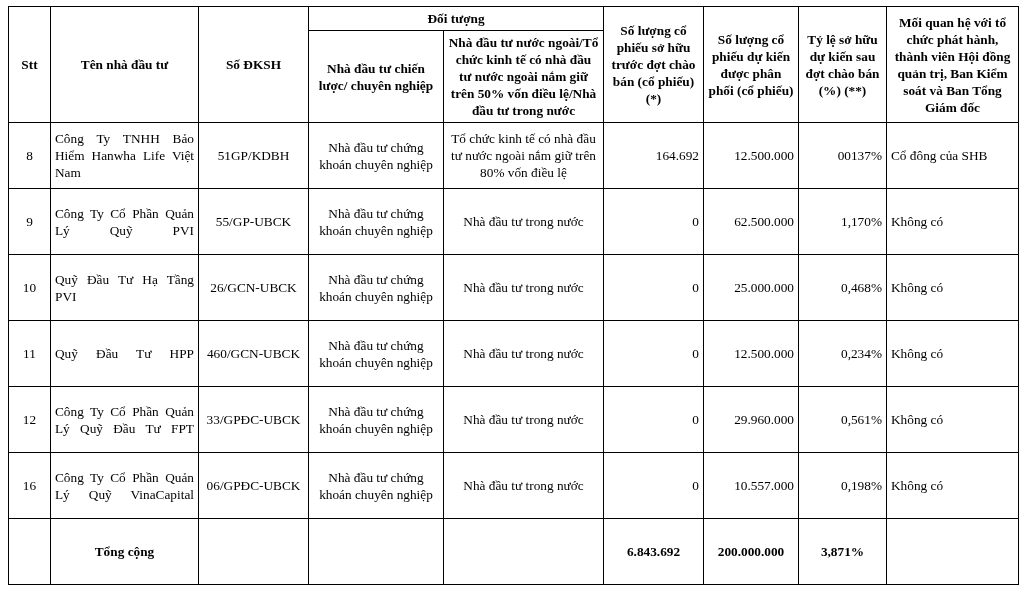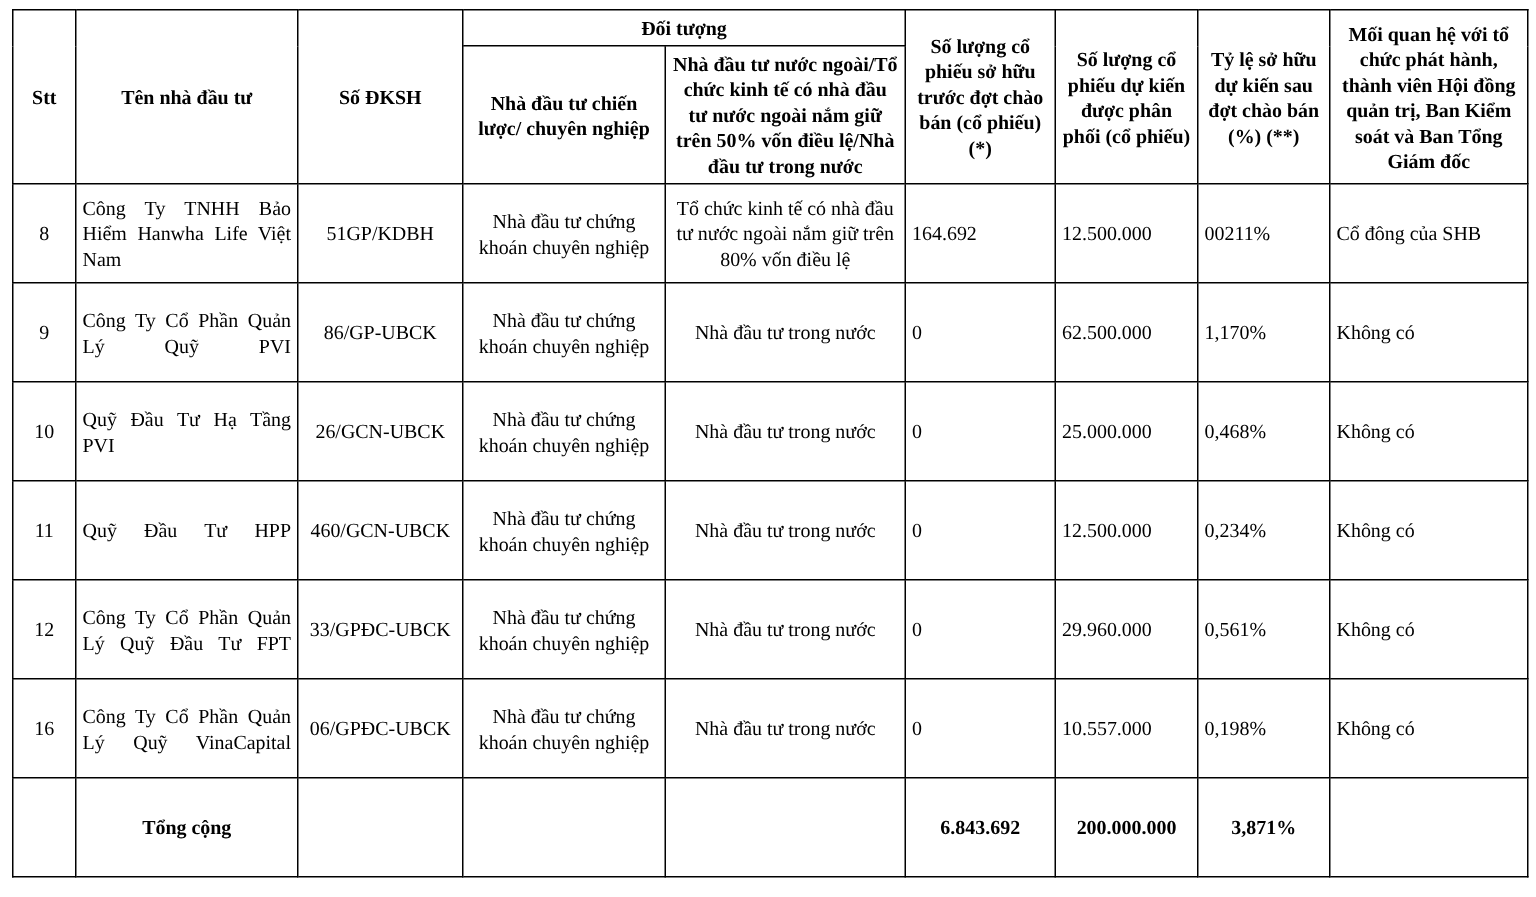--- a/index.html
+++ b/index.html
@@ -53,21 +53,21 @@
   col.c-before { width: 100px; }
   col.c-dist   { width: 95px; }
   col.c-ratio  { width: 88px; }
   col.c-rel    { width: 132px; }
 
   td.stt       { text-align: center; }
   td.name      { text-align: justify; text-align-last: justify; padding-left: 8px; padding-right: 8px; }
   td.dksh      { text-align: center; }
   td.strat     { text-align: center; }
   td.foreign   { text-align: center; }
-  td.num       { text-align: left; }
+  td.num       { text-align: right; }
   td.rel       { text-align: left; }
 
   tbody tr { height: 66px; }
   tr.total td {
     font-weight: bold;
     text-align: center;
     height: 34px;
   }
   tr.total td.total-label {
   }
@@ -107,27 +107,27 @@
     </thead>
     <tbody>
       <tr>
         <td class="stt">8</td>
         <td class="name">Công Ty TNHH Bảo Hiểm Hanwha Life Việt Nam</td>
         <td class="dksh">51GP/KDBH</td>
         <td class="strat">Nhà đầu tư chứng khoán chuyên nghiệp</td>
         <td class="foreign">Tổ chức kinh tế có nhà đầu tư nước ngoài nắm giữ trên 80% vốn điều lệ</td>
         <td class="num">164.692</td>
         <td class="num">12.500.000</td>
-        <td class="num">00211%</td>
+        <td class="num">00137%</td>
         <td class="rel">Cổ đông của SHB</td>
       </tr>
       <tr>
         <td class="stt">9</td>
         <td class="name">Công Ty Cổ Phần Quản Lý Quỹ PVI</td>
-        <td class="dksh">86/GP-UBCK</td>
+        <td class="dksh">55/GP-UBCK</td>
         <td class="strat">Nhà đầu tư chứng khoán chuyên nghiệp</td>
         <td class="foreign">Nhà đầu tư trong nước</td>
         <td class="num">0</td>
         <td class="num">62.500.000</td>
         <td class="num">1,170%</td>
         <td class="rel">Không có</td>
       </tr>
       <tr>
         <td class="stt">10</td>
         <td class="name">Quỹ Đầu Tư Hạ Tầng PVI</td>

